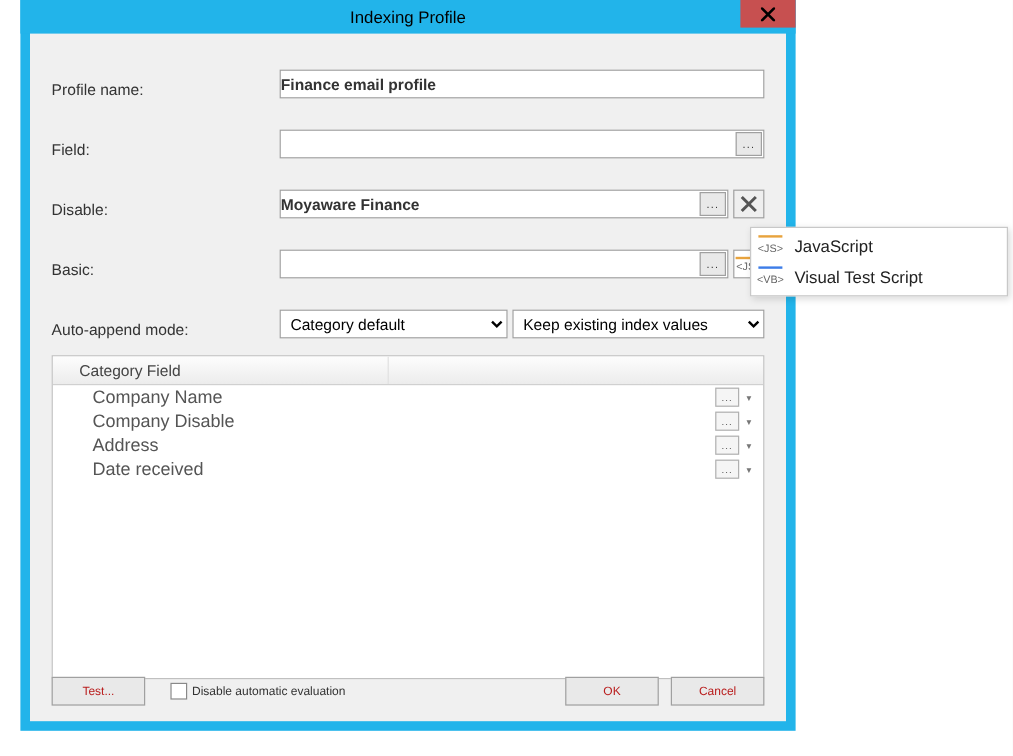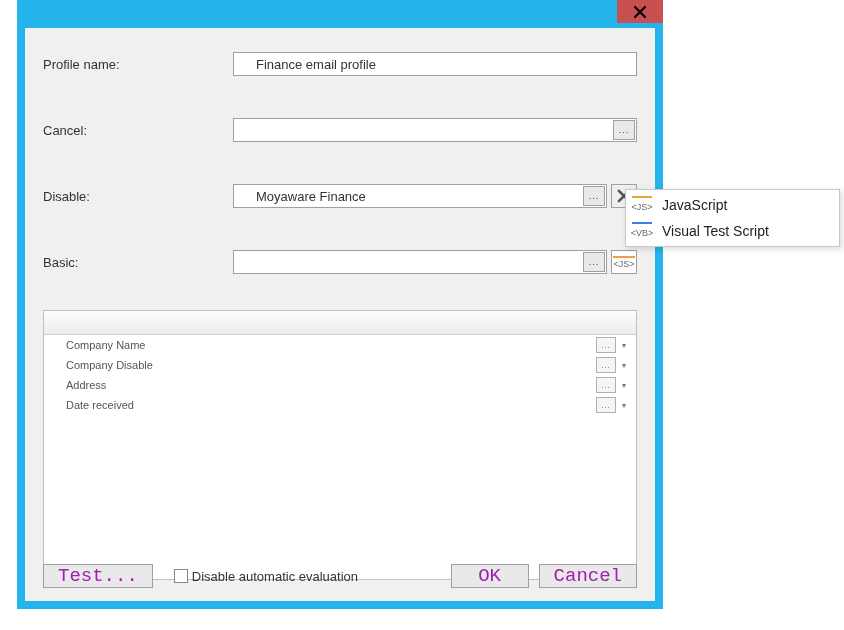--- a/index.html
+++ b/index.html
@@ -53,44 +53,45 @@
       position: absolute;
       left: 8px;
       top: 28px;
       right: 8px;
       bottom: 8px;
       background: #f0f0f0;
       padding: 18px 18px 12px 18px;
     }
     .form-row {
       display: flex;
-      align-items: center;
-      margin-bottom: 30px;
+      align-items: flex-end;
+      margin-bottom: 14px;
       height: 36px;
     }
     .label-col {
       width: 190px;
       color: #333;
       font-size: 13px;
     }
     .field-col {
       flex: 1;
       display: flex;
       align-items: center;
       gap: 4px;
     }
     .text-input {
       flex: 1;
       height: 24px;
       border: 1px solid #a0a0a0;
       background: #fff;
-      padding: 0 22px;
+      padding: 0 0;
       font-size: 13px;
       color: #333;
       outline: none;
+      font-weight: bold;
     }
     .text-input-wrap {
       position: relative;
       flex: 1;
       display: flex;
     }
     .inline-browse {
       position: absolute;
       right: 2px;
       top: 2px;
@@ -167,21 +168,22 @@
     .trow {
       display: flex;
       height: 20px;
       align-items: center;
       border-bottom: 0;
     }
     .td-cat {
       width: 280px;
       padding-left: 22px;
       color: #555;
-      font-size: 11px;
+      font-size: 15px;
+      margin-left: 11px;
     }
     .td-asgn {
       flex: 1;
       display: flex;
       align-items: center;
       justify-content: flex-end;
       padding-right: 6px;
       gap: 2px;
     }
     .cell-browse {
@@ -216,33 +218,33 @@
       display: flex;
       align-items: center;
       gap: 10px;
     }
     .btn {
       height: 24px;
       min-width: 78px;
       padding: 0 14px;
       border: 1px solid #a0a0a0;
       background: #e9e9e9;
-      font-size: 19px;
-      color: #a21caf;
-      display: flex;
-      align-items: center;
-      justify-content: center;
-      cursor: pointer;
-      font-family: Liberation Mono, monospace;
+      font-size: 10px;
+      color: #b91c1c;
+      display: flex;
+      align-items: center;
+      justify-content: center;
+      cursor: pointer;
+      font-family: Liberation Sans, sans-serif;
     }
     .checkbox-wrap {
       display: flex;
       align-items: center;
       gap: 4px;
-      font-size: 13px;
+      font-size: 10px;
       color: #333;
       padding-left: 11px;
     }
     .chk {
       width: 14px;
       height: 14px;
       border: 1px solid #888;
       background: #fff;
       cursor: pointer;
     }
@@ -280,38 +282,39 @@
       padding-top: 1px;
     }
     .menu-icon.js { border-color: #e8a33d; }
     .menu-icon.vb { border-color: #3d7de8; }
   </style>
 </head>
 <body>
 
 <div class="dialog">
   <div class="titlebar">
+    <div class="title-text">Indexing Profile</div>
     <div class="close-btn">
       <svg width="12" height="12" viewBox="0 0 12 12">
           <path d="M1 1 L11 11 M11 1 L1 11" stroke="#000" stroke-width="2.2" stroke-linecap="round"></path>
         </svg>
     </div>
   </div>
 
   <div class="client">
 
     <div class="form-row">
       <div class="label-col">Profile name:</div>
       <div class="field-col">
         <input class="text-input" value="Finance email profile" style="">
       </div>
     </div>
 
     <div class="form-row">
-      <div class="label-col">Cancel:</div>
+      <div class="label-col">Field:</div>
       <div class="field-col">
         <div class="text-input-wrap">
           <input class="text-input" value="" style="">
           <div class="inline-browse">
             <span>...</span>
           </div>
         </div>
       </div>
     </div>
 
@@ -340,23 +343,35 @@
           <div class="inline-browse">
             <span>...</span>
           </div>
         </div>
         <div class="js-icon-btn">
           <span class="js-icon-txt">&lt;JS&gt;</span>
         </div>
       </div>
     </div>
 
+    <div class="form-row">
+      <div class="label-col">Auto-append mode:</div>
+      <div class="field-col">
+        <select class="combo" style="width:190px">
+          <option>Category default</option>
+        </select>
+        <select class="combo" style="flex:1">
+          <option>Keep existing index values</option>
+        </select>
+      </div>
+    </div>
 
     <div class="table-wrap">
       <div class="thead">
+        <div class="th th-cat">Category Field</div>
       </div>
       <div class="tbody">
         <div class="trow">
           <div class="td-cat">Company Name</div>
           <div class="td-asgn">
             <div class="cell-browse">
                 <span>...</span>
               </div>
             <div class="cell-drop">
                 <span>▾</span>

